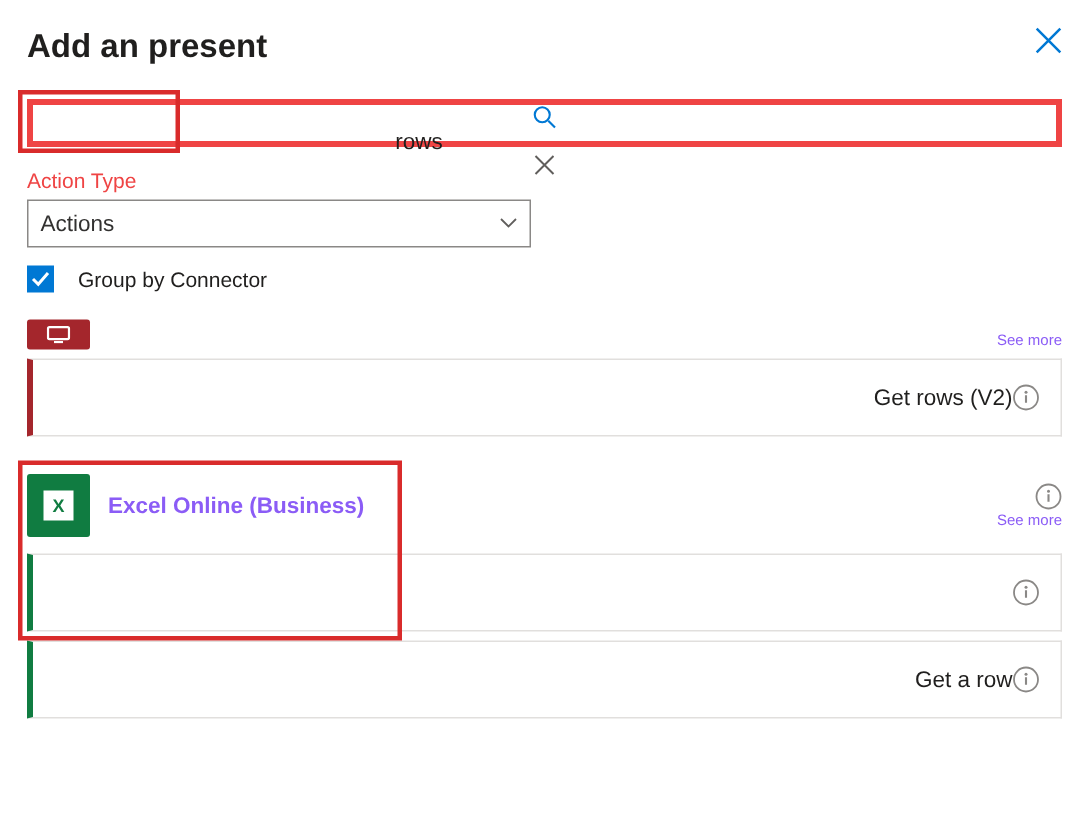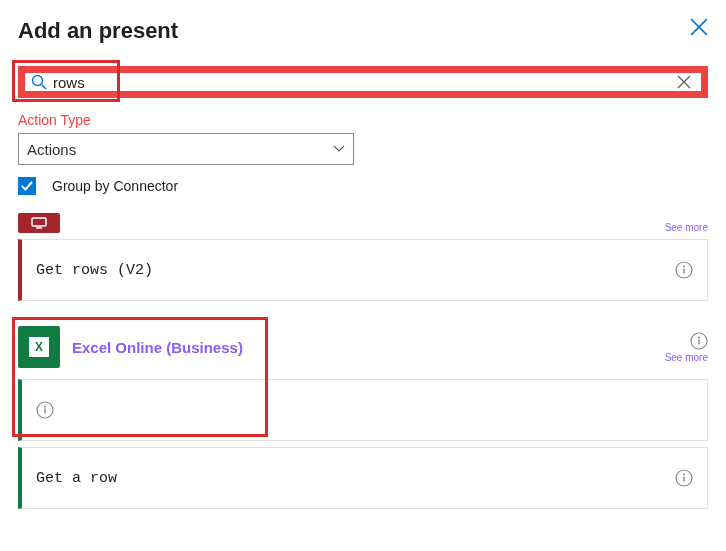--- a/index.html
+++ b/index.html
@@ -20,23 +20,24 @@
     .title { font-size: 22px; font-weight: 600; color: #201f1e; }
     .close-x { width: 18px; height: 18px; cursor: pointer; color: #0078d4; }
 
     .search-wrap {
       position: relative;
       margin-bottom: 14px;
     }
     .search-box {
       display: flex;
       align-items: center;
-      border: 7px solid #ef4444;
+      border: 4px solid #ef4444;
       height: 32px;
       width: 100%;
+      flex-direction: column;
     }
     .search-icon {
       width: 16px; height: 16px;
       margin: 0 6px;
       color: #0078d4;
       flex-shrink: 0;
     }
     .search-input {
       flex: 1;
       border: none;
@@ -96,31 +97,30 @@
       background: #a4262c;
       border-radius: 2px;
       display:flex; align-items:center; justify-content:center;
     }
     .connector-icon-red svg { color:#fff; width:16px; height:12px; }
     .see-more { color: #8b5cf6; font-size: 10px; cursor: pointer; }
 
     .action-card {
       border: 1px solid #e1dfdd;
       border-left: 4px solid;
-      height: 62px;
-      display: flex;
-      align-items: center;
-      justify-content: space-between;
+      height: 52px;
+      display: flex;
+      align-items: center;
+      justify-content: flex-end;
       padding: 0 14px;
       font-size: 15px;
       color: #201f1e;
       background:#fff;
       cursor: pointer;
       margin-bottom: 6px;
-      font-family: Liberation Mono, monospace;
     }
     .info-circle {
       width: 18px; height: 18px;
       color: #8a8886;
       cursor: pointer;
     }
 
     .group2 { position: relative; margin-top: 24px; }
     .group-header {
       display: flex;

